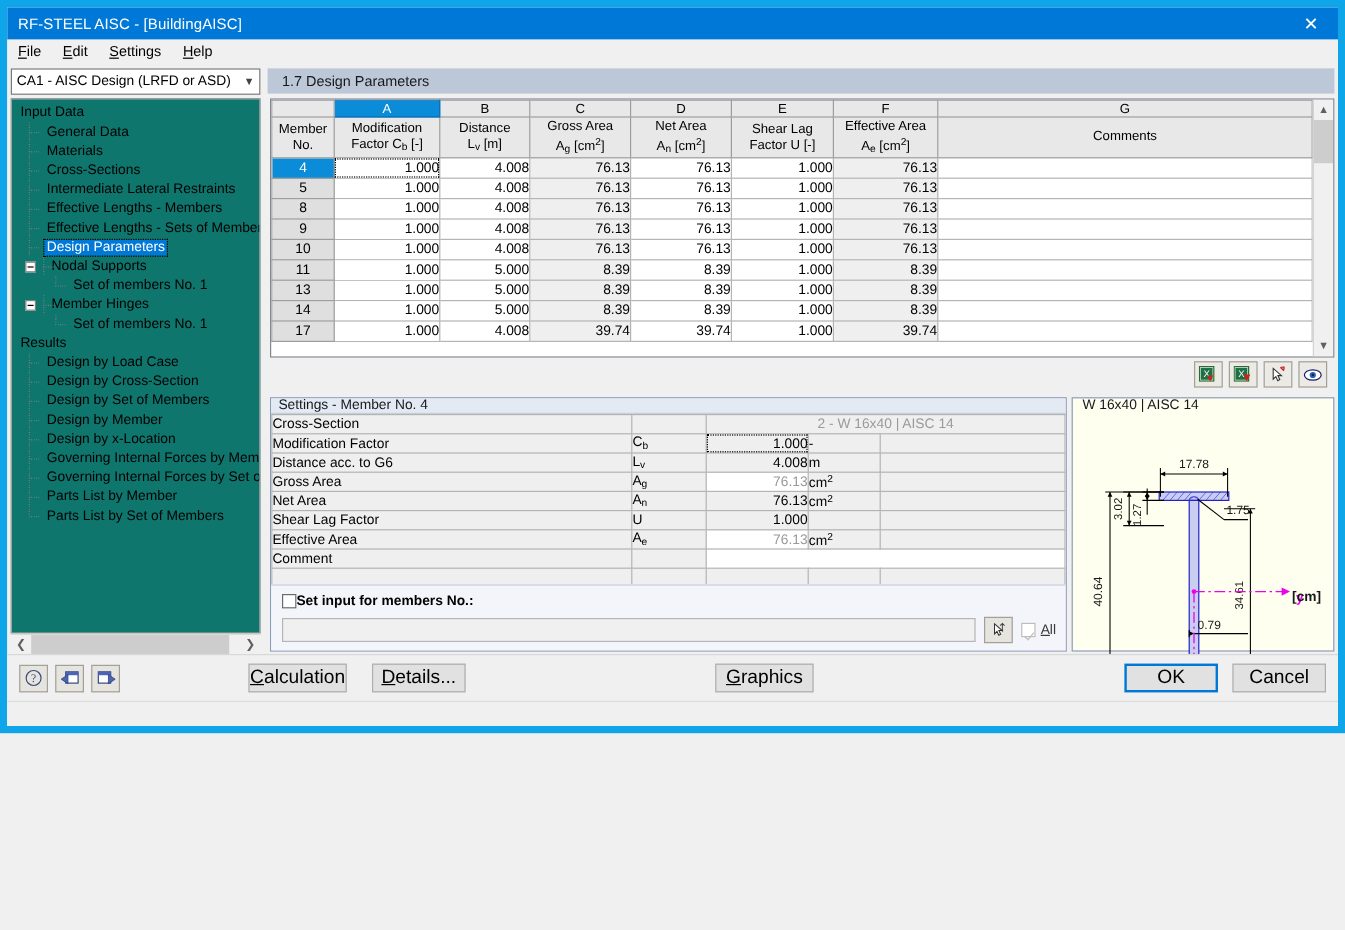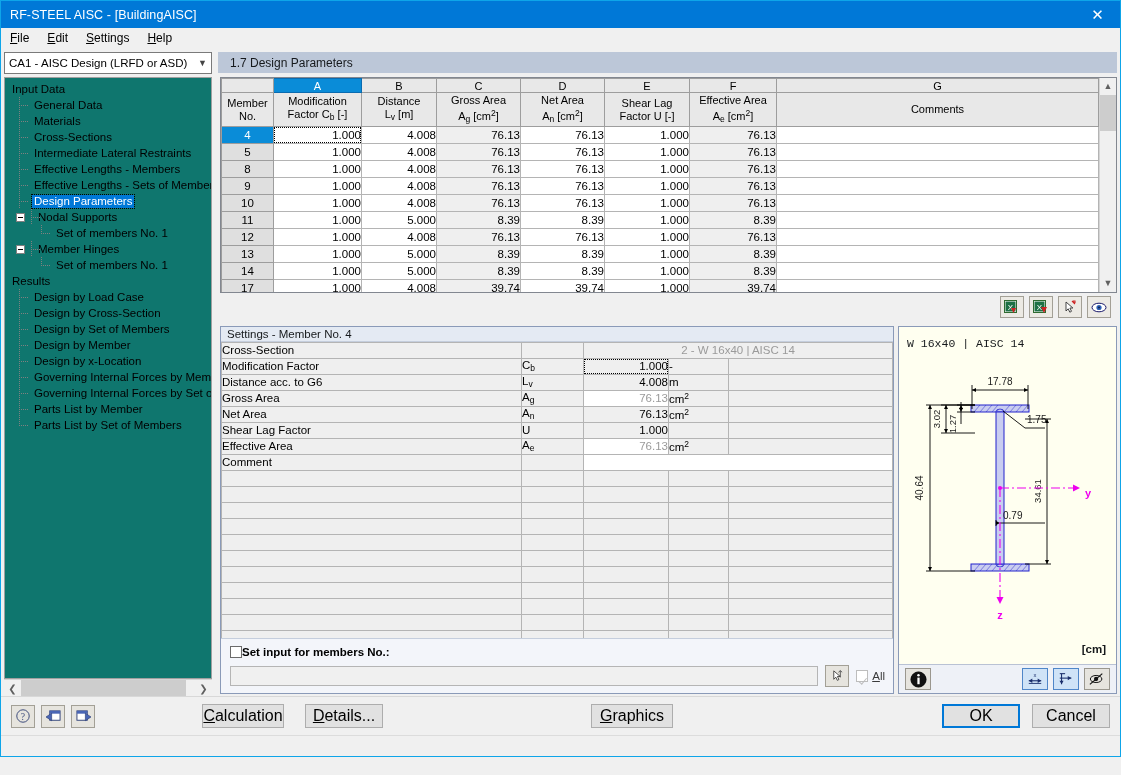--- a/index.html
+++ b/index.html
@@ -6,23 +6,23 @@
   html, body {
     margin: 0; padding: 0;
     width: 1121px; height: 775px;
     font-family: "Liberation Sans", sans-serif;
     font-size: 11.5px;
     overflow: hidden;
     background: #f0f0f0;
   }
   .win {
     position: relative;
-    width: 1121px; height: 757px;
+    width: 1121px; height: 611px;
     background: #f0f0f0;
-    border: 1px solid #0ea5e9;
+    border: 6px solid #0ea5e9;
     overflow: hidden;
   }
   
   .titlebar {
     height: 27px;
     background: #0078d7;
     color: #fff;
     display: flex;
     align-items: center;
     padding-left: 9px;
@@ -337,22 +337,22 @@
   .allchk u { text-decoration: underline; }
   
   .graphbox {
     width: 219px;
     border: 1px solid #8a9ab8;
     background: #fffff0;
     display: flex; flex-direction: column;
     position: relative;
   }
   .graphtitle {
-    position: absolute; left: 8px; top: 10px;
-    font-size: 11.5px; color: #16191c; font-family: Liberation Mono, monospace;
+    position: absolute; left: 8px; top: 0;
+    font-size: 11.5px; color: #16191c;
   }
   .graphunit {
     position: absolute; right: 10px; bottom: 38px;
     font-size: 11.5px; font-weight: bold; color: #16191c;
   }
   .graphcanvas { flex: 1; position: relative; }
   .graphfoot {
     height: 30px;
     background: #eef1f7;
     border-top: 1px solid #b9c2d4;
@@ -653,30 +653,20 @@
                   <td class="rowhdr">11</td>
                   <td class="num cell0">1.000</td>
                   <td class="num">5.000</td>
                   <td class="num alt">8.39</td>
                   <td class="num">8.39</td>
                   <td class="num">1.000</td>
                   <td class="num alt">8.39</td>
                   <td class="blank"></td>
                 </tr>
                 <tr>
-                  <td class="rowhdr">12</td>
-                  <td class="num cell0">1.000</td>
-                  <td class="num">4.008</td>
-                  <td class="num alt">76.13</td>
-                  <td class="num">76.13</td>
-                  <td class="num">1.000</td>
-                  <td class="num alt">76.13</td>
-                  <td class="blank"></td>
-                </tr>
-                <tr>
                   <td class="rowhdr">13</td>
                   <td class="num cell0">1.000</td>
                   <td class="num">5.000</td>
                   <td class="num alt">8.39</td>
                   <td class="num">8.39</td>
                   <td class="num">1.000</td>
                   <td class="num alt">8.39</td>
                   <td class="blank"></td>
                 </tr>
                 <tr>

